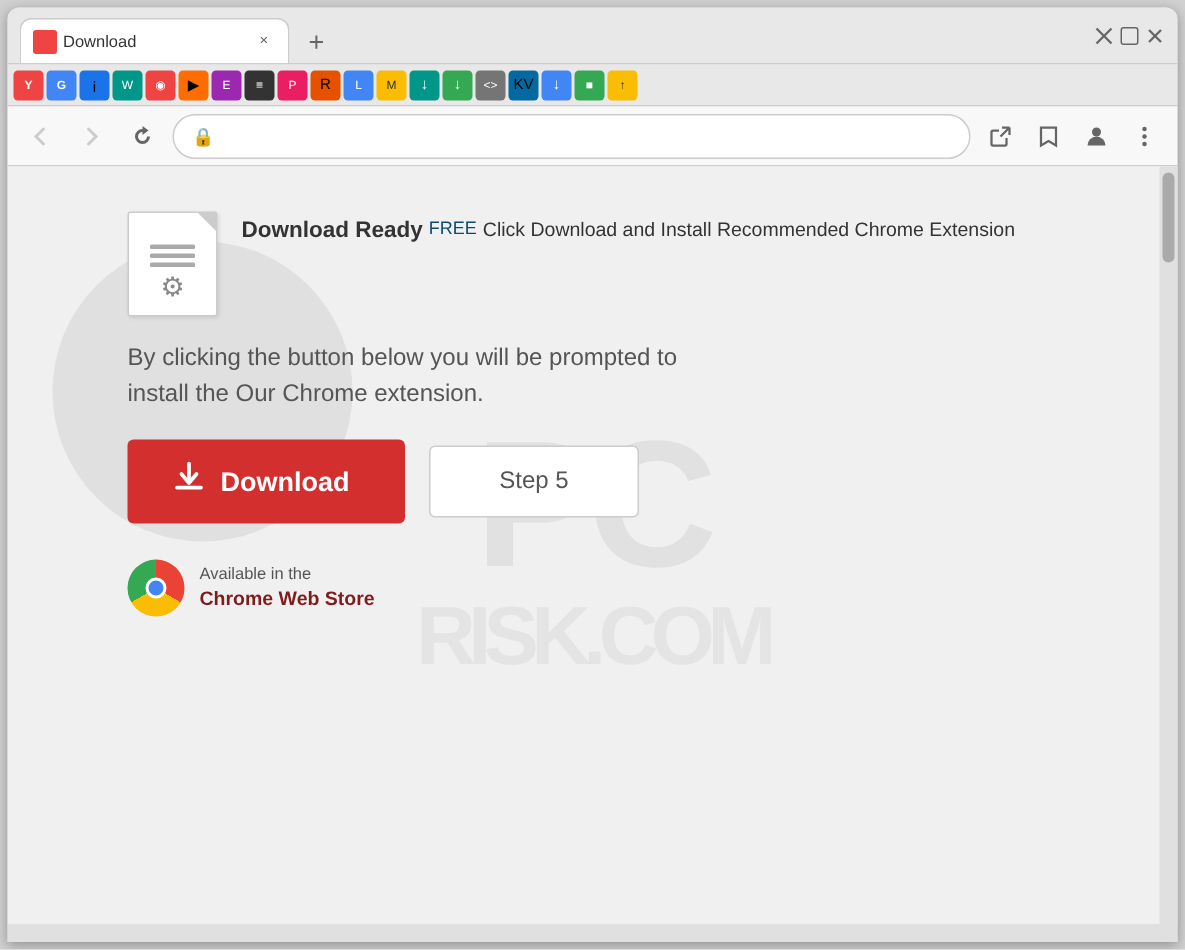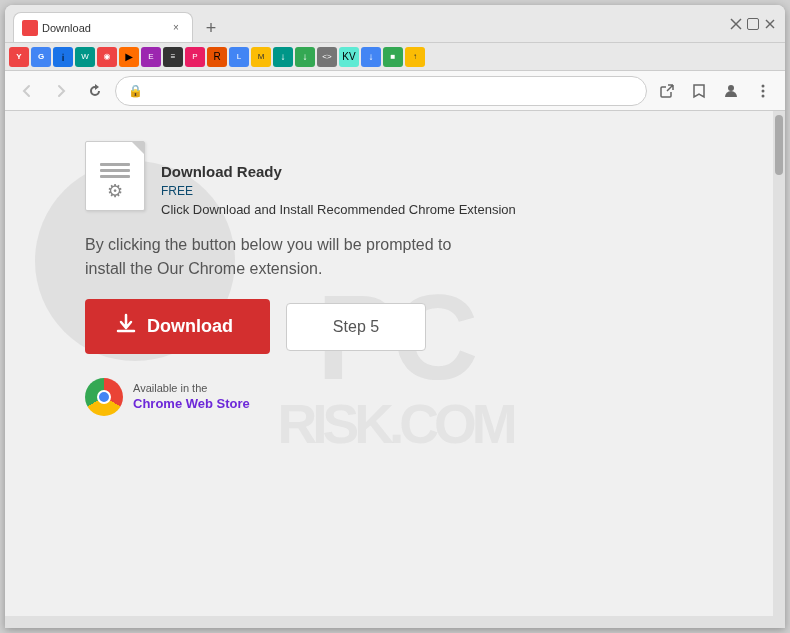--- a/index.html
+++ b/index.html
@@ -315,23 +315,22 @@
     }
 
     .file-detail-icon {
       font-size: 18px;
       color: #888;
       margin-top: 2px;
     }
 
     .file-meta {
       display: flex;
-      flex-direction: column;
       gap: 4px;
-      margin-top: 22px;
+      margin-top: 4px;
     }
 
     .file-meta-title {
       font-size: 15px;
       font-weight: bold;
       color: #333;
     }
 
     .file-meta-price {
       font-size: 12px;
@@ -426,21 +425,21 @@
       line-height: 1.3;
     }
 
     .cws-available {
       font-size: 11px;
       color: #555;
     }
 
     .cws-name {
       font-size: 13px;
-      color: #6d28d9;
+      color: #7f1d1d;
       font-weight: bold;
     }
 
     
     .scrollbar {
       position: absolute;
       right: 0;
       top: 0;
       bottom: 0;
       width: 12px;
@@ -516,21 +515,21 @@
     <div class="ext-icon" style="background:#ff6d00;">▶</div>
     <div class="ext-icon ext-purple" style="font-size:8px;color:white;">E</div>
     <div class="ext-icon ext-dark" style="font-size:8px;color:white;">≡</div>
     <div class="ext-icon ext-pink" style="font-size:8px;color:white;">P</div>
     <div class="ext-icon" style="background:#e65100;">R</div>
     <div class="ext-icon ext-blue" style="font-size:8px;color:white;">L</div>
     <div class="ext-icon ext-yellow" style="font-size:8px;color:#333;">M</div>
     <div class="ext-icon ext-teal" style="font-size:10px;color:white;">↓</div>
     <div class="ext-icon ext-green" style="font-size:10px;color:white;">↓</div>
     <div class="ext-icon ext-gray" style="font-size:8px;color:white;">&lt;&gt;</div>
-    <div class="ext-icon" style="background:#5eead4;">KV</div>
+    <div class="ext-icon" style="background:#0369a1;">KV</div>
     <div class="ext-icon ext-blue" style="font-size:10px;color:white;">↓</div>
     <div class="ext-icon ext-green" style="font-size:8px;color:white;">■</div>
     <div class="ext-icon ext-yellow" style="font-size:8px;color:#333;">↑</div>
   </div>
 
   <div class="address-bar">
     <div class="nav-btn disabled">
       <svg width="16" height="16" viewBox="0 0 16 16" fill="#ccc">
           <path d="M10 3L5 8l5 5" stroke="#ccc" stroke-width="2" fill="none" stroke-linecap="round"></path>
         </svg>

